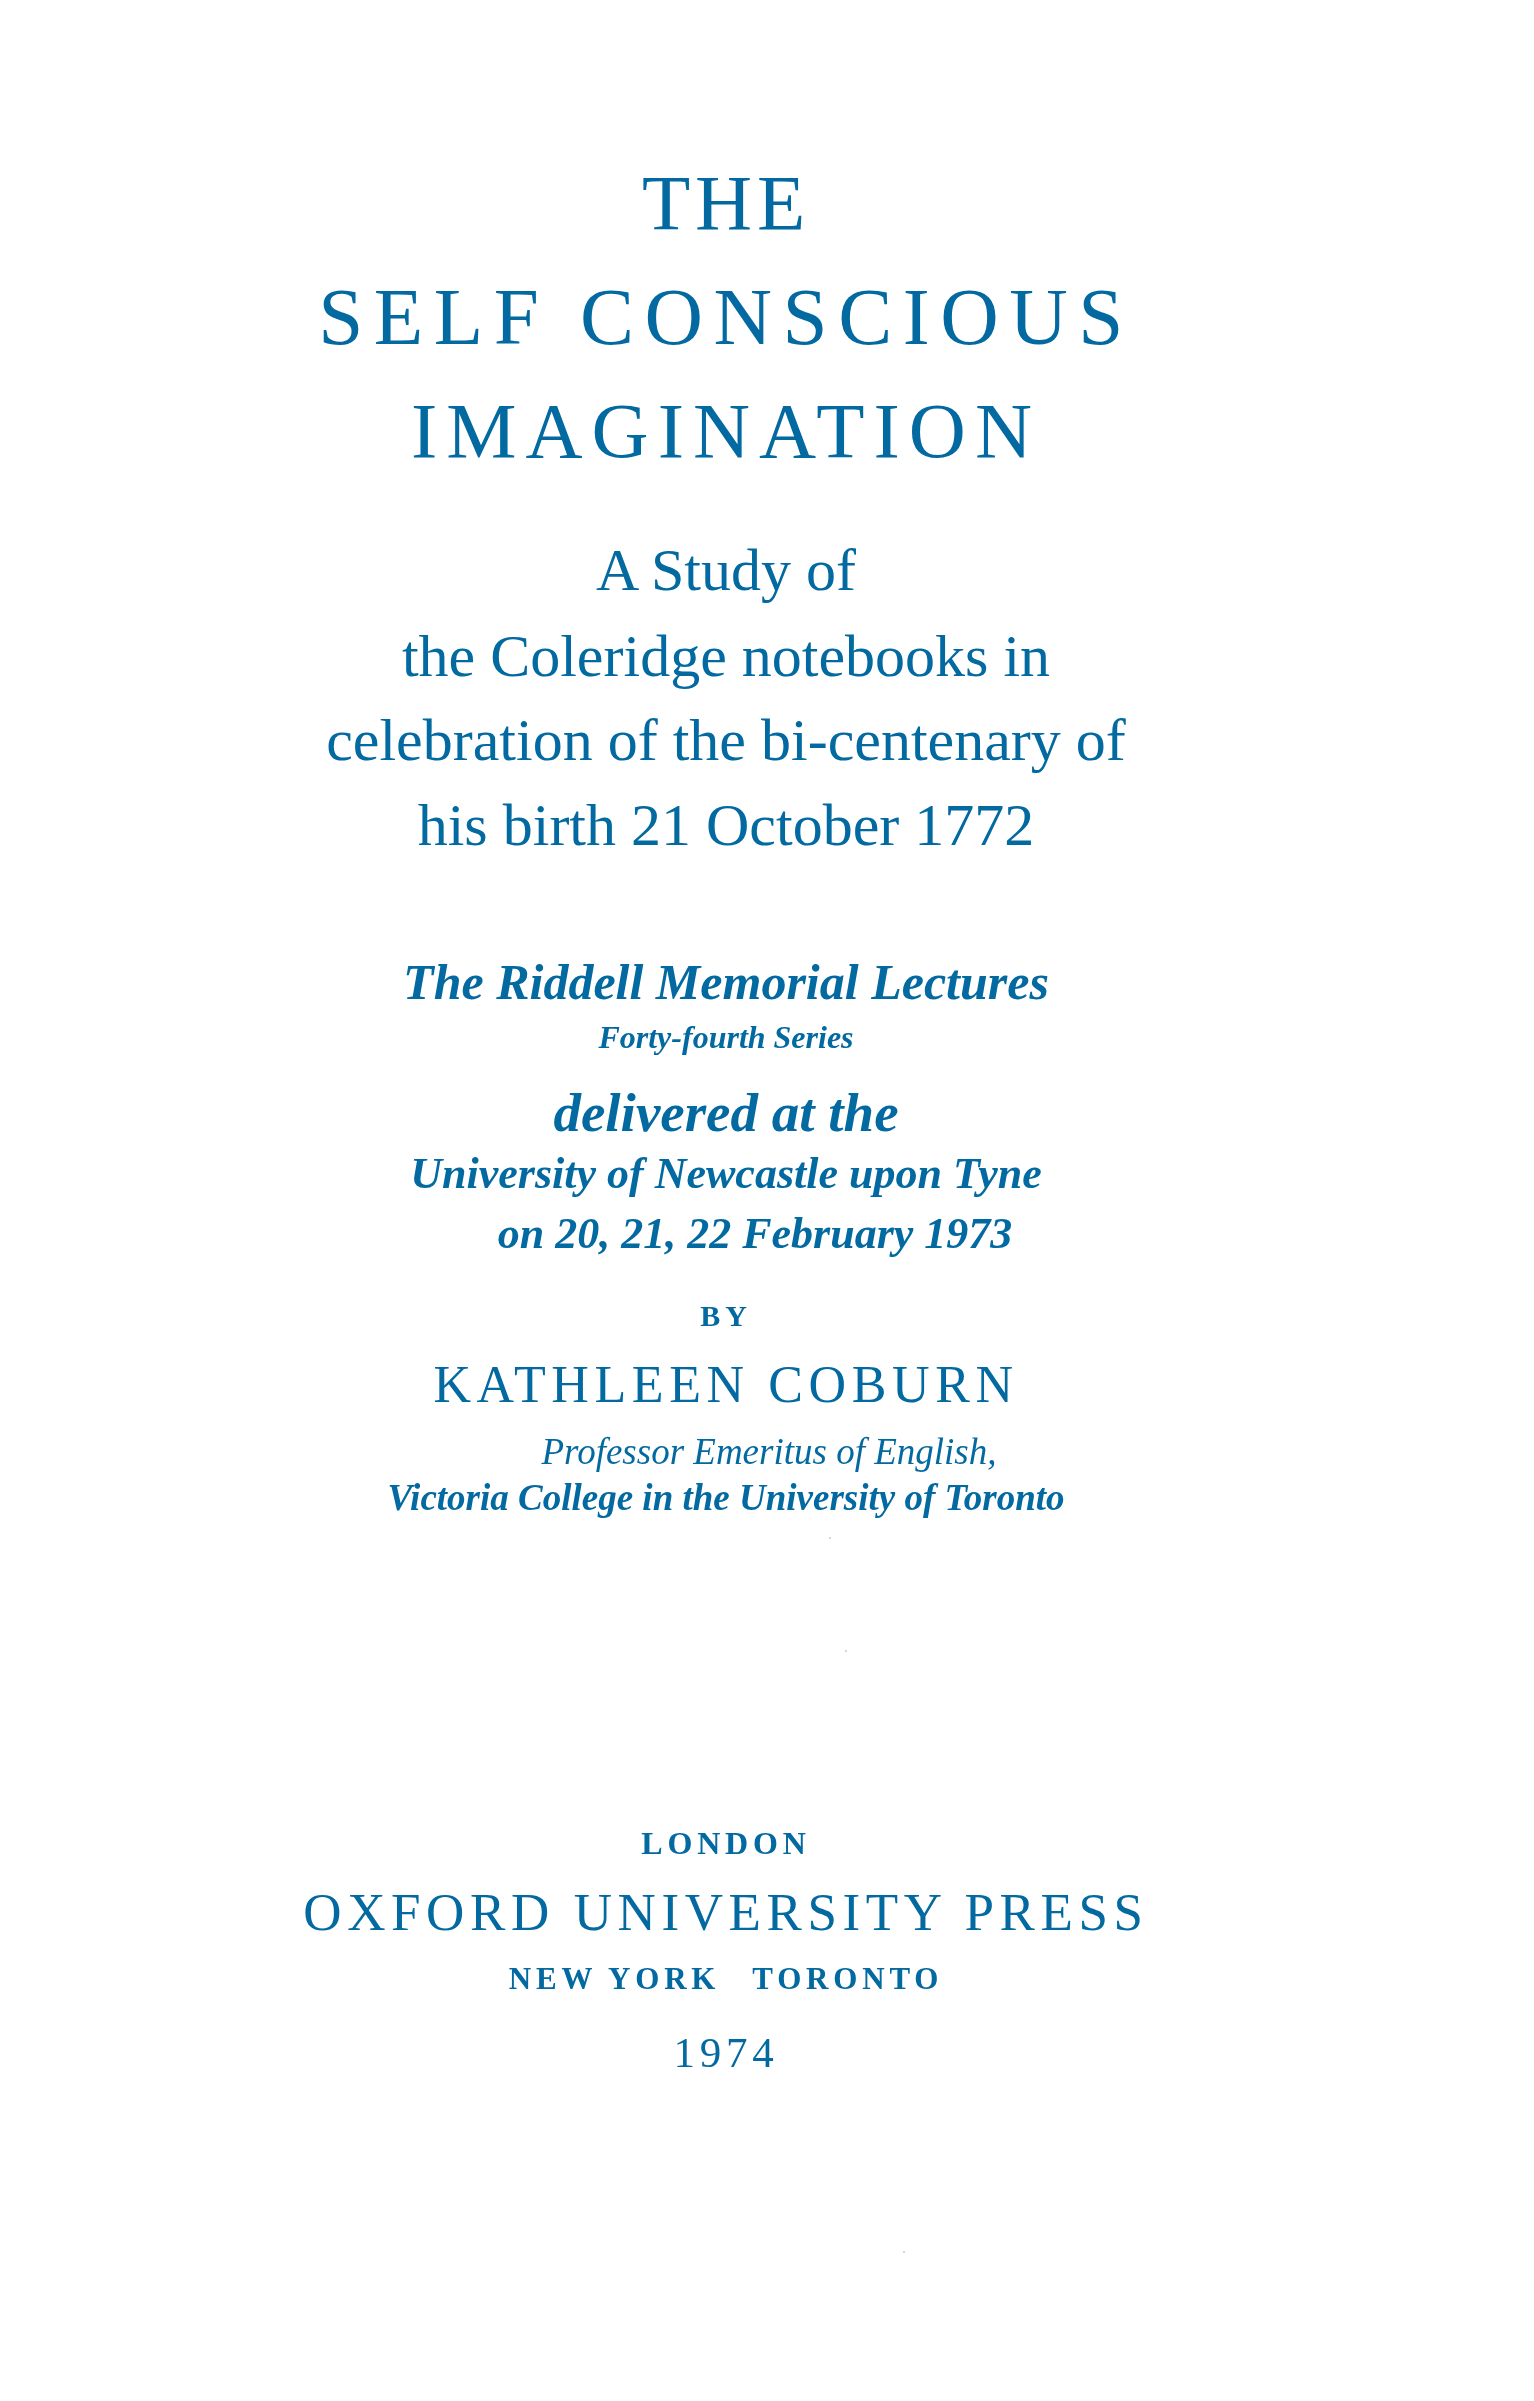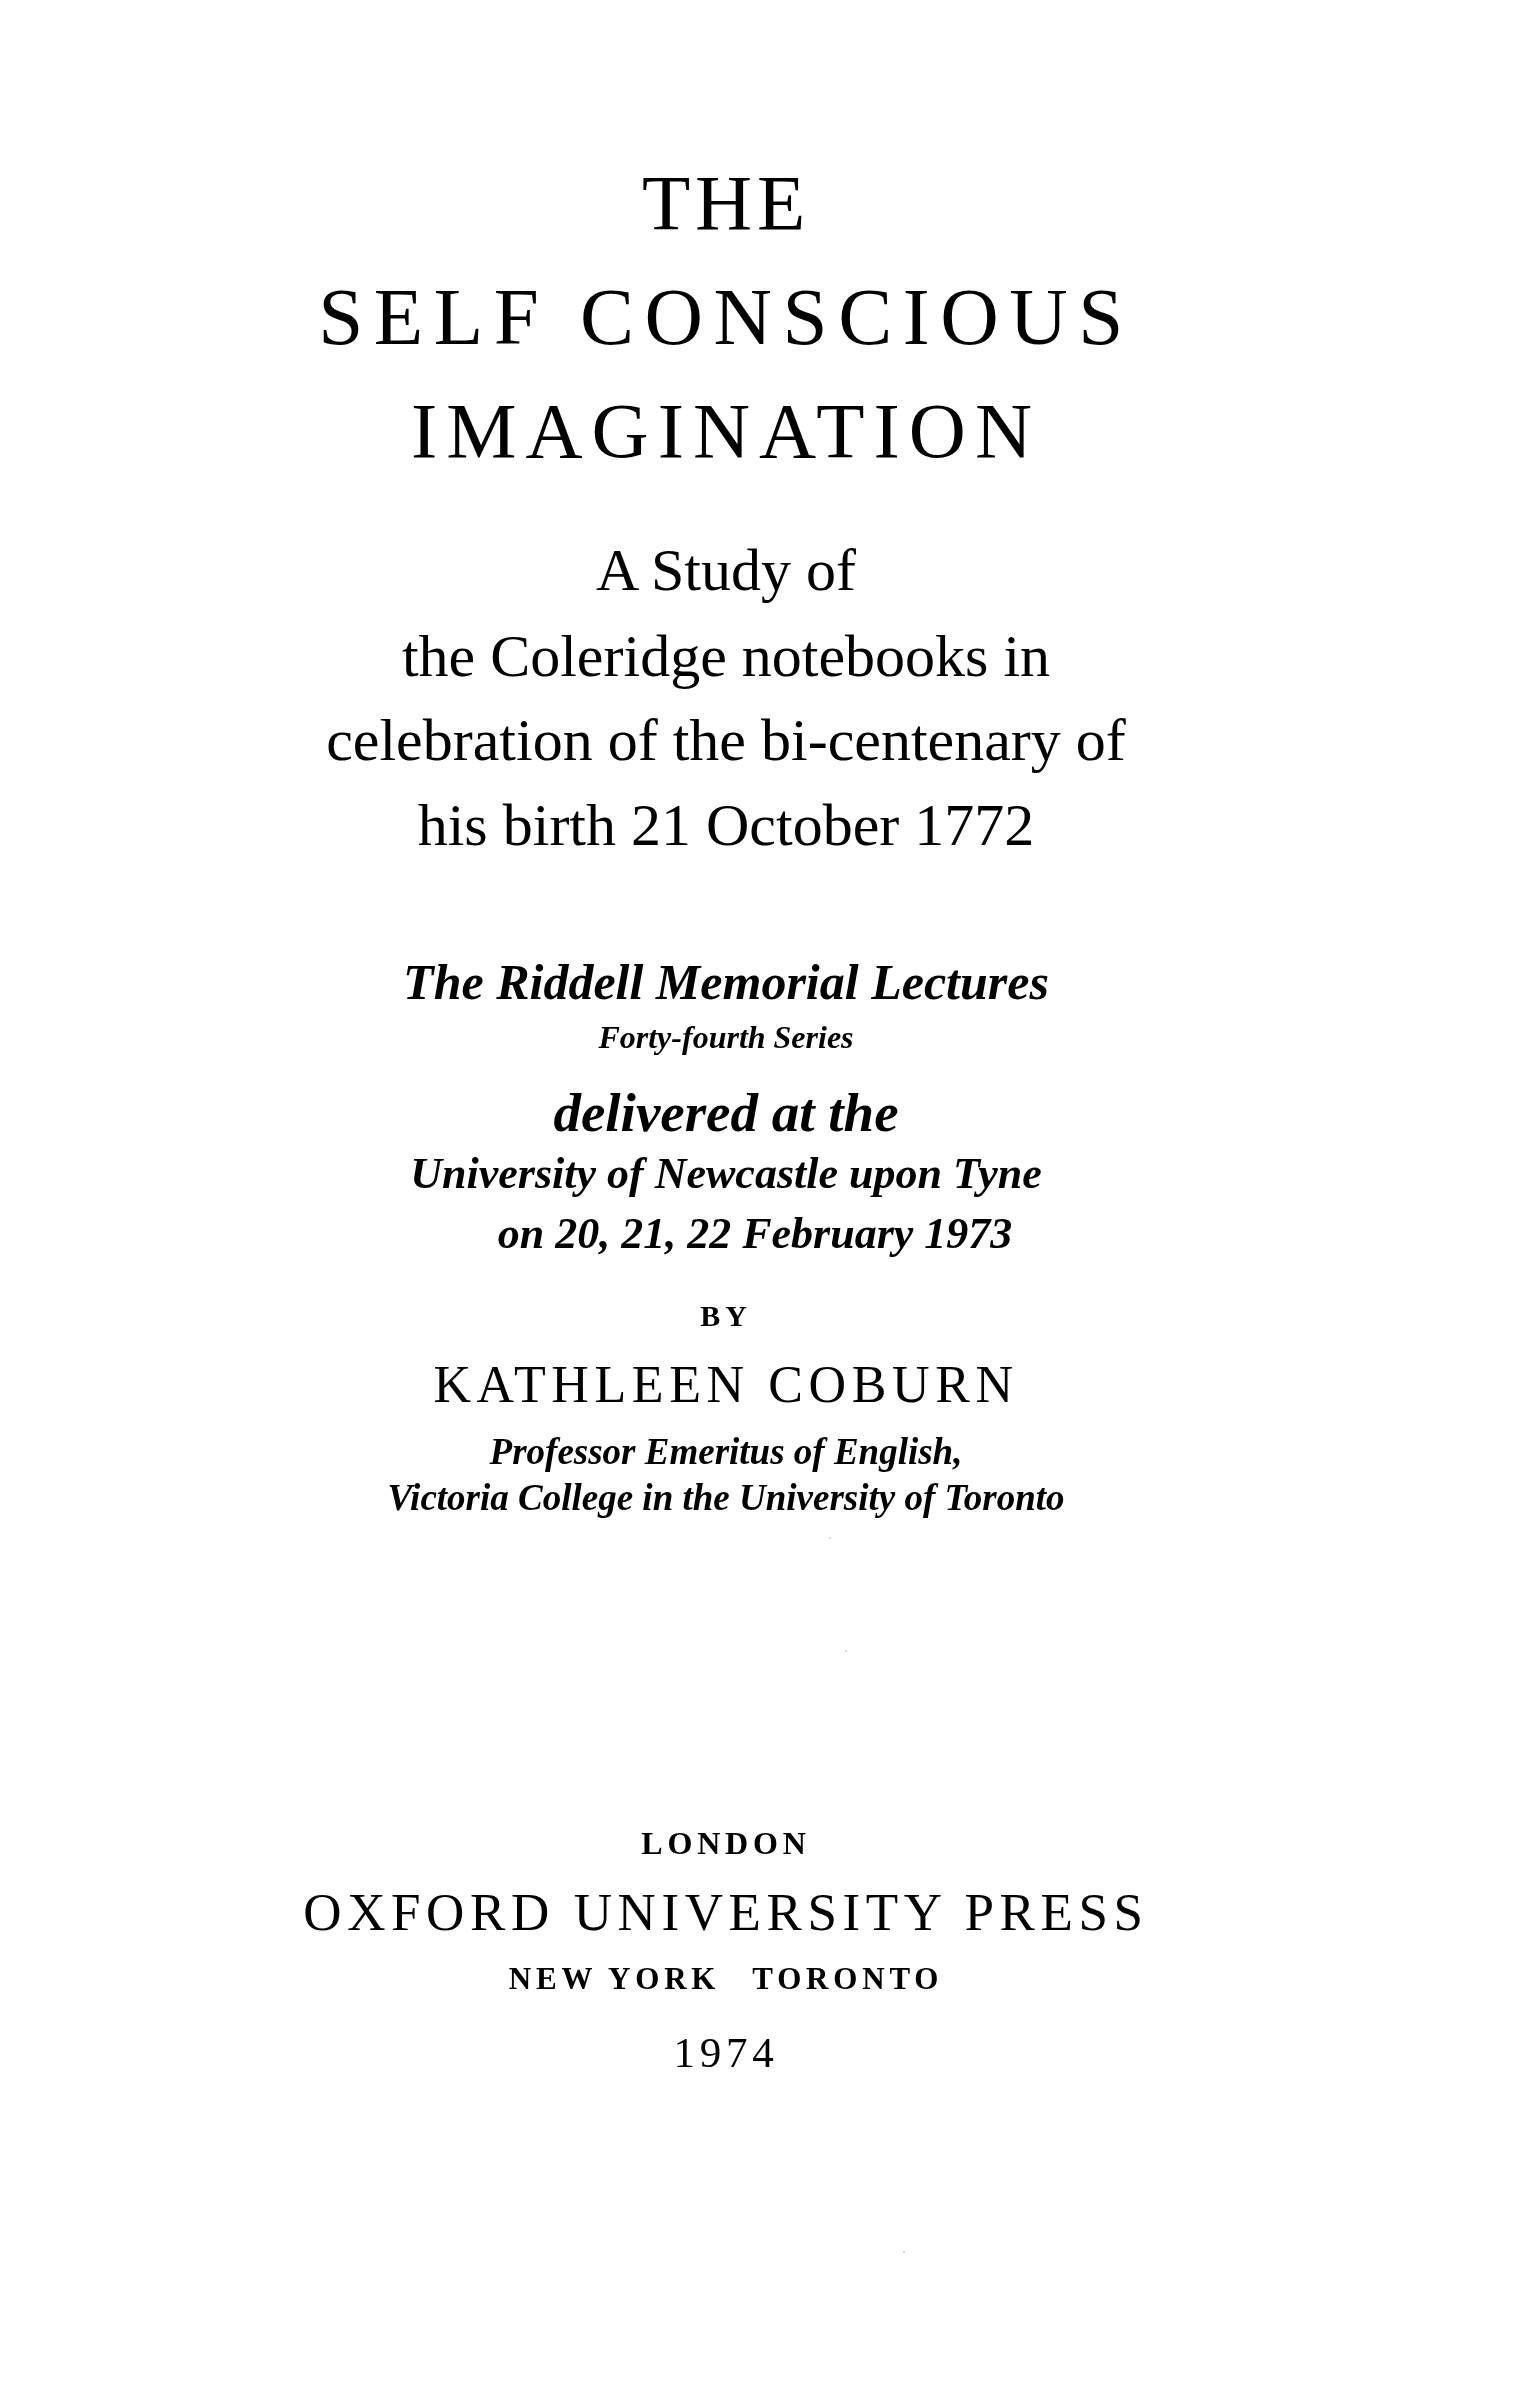--- a/index.html
+++ b/index.html
@@ -1,19 +1,19 @@
 <!DOCTYPE html>
 <html style="font-size:13px"><head>
 <meta charset="utf-8">
 <style>
   html, body { margin: 0; padding: 0; background: #ffffff; }
   body { width: 1534px; height: 2401px; position: relative; overflow: hidden; }
   .page {
     position: absolute; left: 0; top: 0; width: 1534px; height: 1842px;
-    background: #ffffff; color: #000000;
+    background: #ffffff; color: #0369a1;
     font-family: "Liberation Serif", "DejaVu Serif", serif;
   }
   .line {
     position: absolute; left: 0; width: 1452px;
     text-align: center; white-space: nowrap; line-height: 1;
   }
 
   
   .t-the      { top: 163px;  font-size: 79px;  letter-spacing: 4.8px; }
   .t-self     { top: 277px;  font-size: 81px; letter-spacing: 10.5px; }
@@ -29,21 +29,21 @@
   .l1 { top: 957px; font-size: 50px; font-weight: bold; font-style: italic; }
   .l2 { top: 1021px; font-size: 32px; font-weight: bold; font-style: italic; }
   .l3 { top: 1085px; font-size: 55px; font-weight: bold; font-style: italic; }
   .l4 { top: 1152px; font-size: 44px; font-weight: bold; font-style: italic; }
   .l5 { top: 1212px; font-size: 44px; font-weight: bold; font-style: italic; padding-left: 29px; }
 
   .by { top: 1301px; font-size: 30px; font-weight: bold; letter-spacing: 4.8px; }
 
   
   .au   { top: 1359px; font-size: 52px; letter-spacing: 5.6px; }
-  .af1  { top: 1433px; font-size: 37px; font-weight: bold; font-style: italic; }
+  .af1  { top: 1433px; font-size: 37px; font-weight: normal; font-style: italic; padding-left: 43px; }
   .af2  { top: 1479px; font-size: 37px; font-weight: bold; font-style: italic; }
 
   
   .p-city  { top: 1827px; font-size: 32px; font-weight: bold; letter-spacing: 4.8px; }
   .p-name  { top: 1886px; font-size: 53px; letter-spacing: 5.6px; }
   .p-other { top: 1963px; font-size: 31px; font-weight: bold; letter-spacing: 4.8px; }
   .p-other .gap { display: inline-block; width: 32px; }
   .p-year  { top: 2031px; font-size: 43px; letter-spacing: 4.8px; }
 
   

